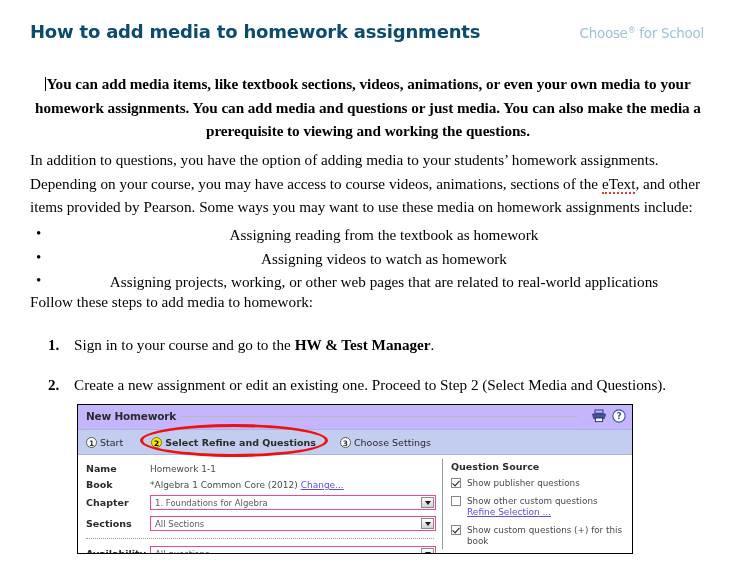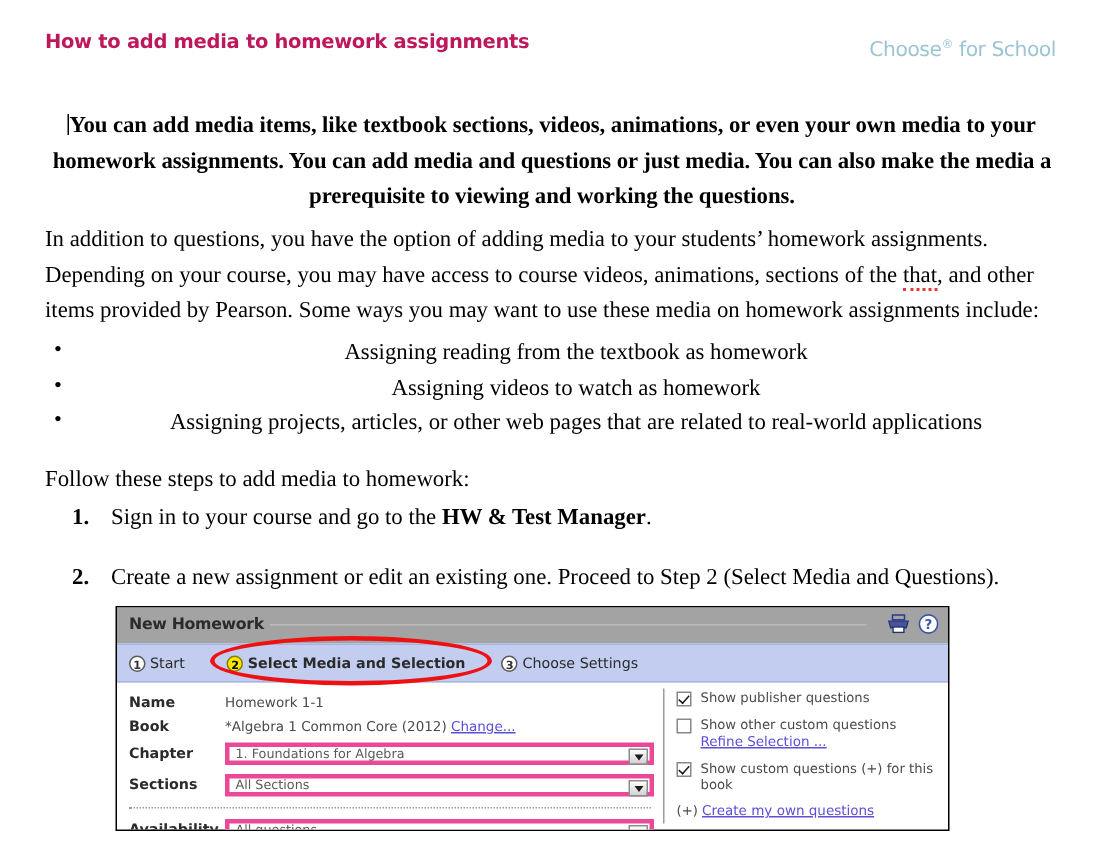--- a/index.html
+++ b/index.html
@@ -22,23 +22,23 @@
     position: absolute;
     left: 0; top: 0;
     width: 736px;
     height: 56px;
   }
   .doc-title {
     position: absolute;
     left: 30px;
     top: 21px;
     font-family: "DejaVu Sans", sans-serif;
-    font-size: 13px;
-    font-weight: bold;
-    color: #be185d;
+    font-size: 18px;
+    font-weight: bold;
+    color: #0c4a6e;
     letter-spacing: -0.2px;
     white-space: nowrap;
   }
   .brand {
     position: absolute;
     right: 32px;
     top: 25px;
     font-family: "DejaVu Sans", sans-serif;
     font-size: 13.5px;
     color: #9cc4d4;
@@ -110,21 +110,21 @@
     content: "\2022";
     position: absolute;
     left: -18px;
     top: -1px;
     font-size: 15px;
   }
 
   .para3 {
     position: absolute;
     left: 30px;
-    top: 252px;
+    top: 234px;
     width: 660px;
     font-family: Liberation Serif, serif;
   }
 
   ol.steps {
     position: absolute;
     left: 30px;
     top: 277px;
     width: 690px;
     margin: 0;
@@ -155,21 +155,21 @@
     background: #ffffff;
     border: 1px solid #000000;
     box-sizing: border-box;
     font-family: "DejaVu Sans", sans-serif;
     overflow: hidden;
   }
 
   .sc-titlebar {
     position: relative;
     height: 24px;
-    background: #a3a3a3;
+    background: #c4b5fd;
   }
   .sc-title {
     position: absolute;
     left: 8px;
     top: 5px;
     font-size: 10.5px;
     font-weight: bold;
     color: #2b2b2b;
     letter-spacing: -0.2px;
   }
@@ -287,21 +287,21 @@
   a.lnk {
     color: #5a4fd6;
     text-decoration: underline;
     font-size: 9px;
   }
 
   .select {
     position: relative;
     flex: 1;
     height: 15px;
-    border: 3px solid #ec4899;
+    border: 1px solid #ec4899;
     background: #ffffff;
     box-sizing: border-box;
     display: flex;
     align-items: center;
   }
   .select .sel-text {
     font-size: 8.5px;
     color: #5a5a5a;
     padding-left: 4px;
     white-space: nowrap;
@@ -383,26 +383,26 @@
 
 <div class="page-header">
   <div class="doc-title">How to add media to homework assignments</div>
   <div class="brand"><span>Choose</span><sup>®</sup><span> for School</span></div>
 </div>
 
 <div class="doc-body">
 
   <p class="para intro"><span class="caret"></span><span>You can add media items, like textbook sections, videos, animations, or even your own media to your homework assignments.  You can add media and questions or just media. You can also make the media a prerequisite to viewing and working the questions.</span></p>
 
-  <p class="para para2"><span>In addition to questions, you have the option of adding media to your students’ homework assignments. Depending on your course, you may have access to course videos, animations, sections of the </span><span class="spell">that</span><span>, and other items provided by Pearson. Some ways you may want to use these media on homework assignments include:</span></p>
+  <p class="para para2"><span>In addition to questions, you have the option of adding media to your students’ homework assignments. Depending on your course, you may have access to course videos, animations, sections of the </span><span class="spell">eText</span><span>, and other items provided by Pearson. Some ways you may want to use these media on homework assignments include:</span></p>
 
   <ul class="bullets">
     <li>Assigning reading from the textbook as homework</li>
     <li>Assigning videos to watch as homework</li>
-    <li>Assigning projects, articles, or other web pages that are related to real-world applications</li>
+    <li>Assigning projects, working, or other web pages that are related to real-world applications</li>
   </ul>
 
   <p class="para para3">Follow these steps to add media to homework:</p>
 
   <ol class="steps">
     <li>
       <span class="num">1.</span><span>Sign in to your course and go to the </span><span class="b">HW &amp; Test Manager</span><span>.</span>
     </li>
     <li>
       <span class="num">2.</span><span>Create a new assignment or edit an existing one. Proceed to Step 2 (Select Media and Questions).</span>
@@ -428,21 +428,21 @@
     </div>
   </div>
 
   <div class="sc-stepper">
     <div class="step s1">
       <span class="dot">1</span>
       <span class="step-label">Start</span>
     </div>
     <div class="step s2 active">
       <span class="dot">2</span>
-      <span class="step-label">Select Media and Selection</span>
+      <span class="step-label">Select Refine and Questions</span>
     </div>
     <div class="step s3">
       <span class="dot">3</span>
       <span class="step-label">Choose Settings</span>
     </div>
     <div class="ellipse"></div>
   </div>
 
   <div class="sc-body">
 
@@ -484,20 +484,21 @@
           <span class="sel-text">All questions</span>
           <span class="sel-btn"></span>
         </div>
       </div>
 
     </div>
 
     <div class="sc-divider"></div>
 
     <div class="sc-right">
+      <div class="qs-title">Question Source</div>
 
       <div class="cbrow">
         <span class="cbox checked"></span>
         <span class="cbtext">Show publisher questions</span>
       </div>
 
       <div class="cbrow">
         <span class="cbox"></span>
         <span class="cbtext"><span>Show other custom questions </span><a class="lnk" href="#">Refine Selection ...</a></span>
       </div>

